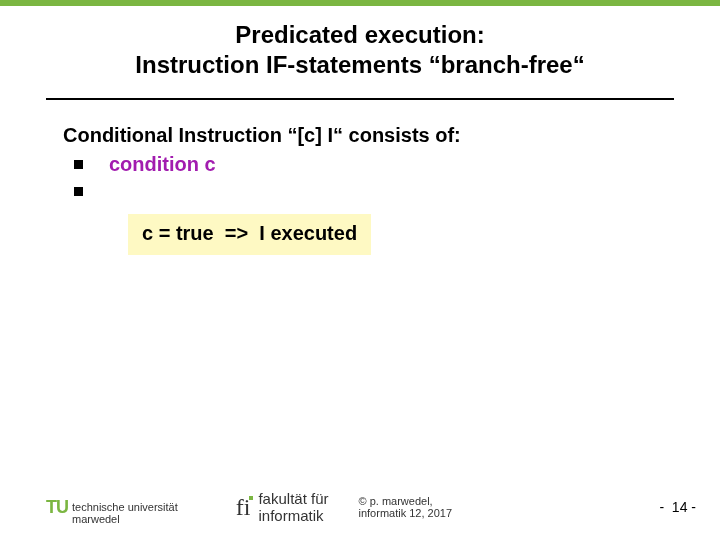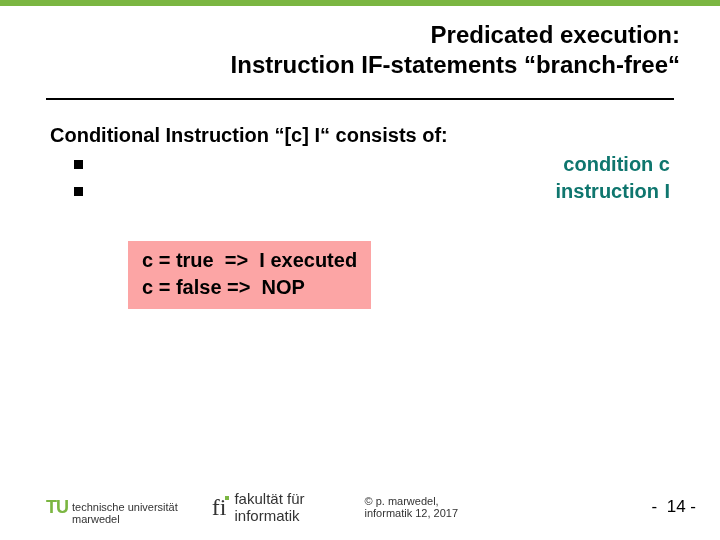--- a/index.html
+++ b/index.html
@@ -10,21 +10,21 @@
     font-family: Arial, Helvetica, sans-serif;
     position: relative;
     overflow: hidden;
   }
   .topbar {
     height: 6px;
     background: #7bb642;
     width: 100%;
   }
   .title-block {
-    text-align: right;
+    text-align: center;
     padding: 14px 40px 10px 40px;
   }
   .title-line {
     font-size: 24px;
     font-weight: bold;
     color: #000;
     line-height: 1.25;
   }
   .divider {
     height: 2px;
@@ -32,45 +32,45 @@
     margin: 8px 46px 0 46px;
   }
   .content {
     padding: 22px 50px 0 50px;
   }
   .lead {
     font-size: 20px;
     font-weight: bold;
     color: #000;
     line-height: 1.35;
+    margin-left: 13px;
   }
   .bullets {
     margin-top: 2px;
     padding-left: 24px;
   }
   .bullet-row {
     display: flex;
     align-items: flex-start;
-    gap: 16px;
+    gap: 26px;
     font-size: 20px;
     font-weight: bold;
-    color: #0f766e;
+    color: #a21caf;
     line-height: 1.35;
-    justify-content: space-between;
   }
   .sq {
     width: 9px;
     height: 9px;
     background: #000;
     margin-top: 9px;
     flex: 0 0 auto;
   }
   .codebox {
-    margin: 36px 0 0 78px;
-    background: #fca5a5;
+    margin: 18px 0 0 78px;
+    background: #fef9c3;
     padding: 6px 14px 8px 14px;
     display: inline-block;
   }
   .codeline {
     font-size: 20px;
     font-weight: bold;
     color: #000;
     line-height: 1.35;
     white-space: pre;
   }
@@ -101,21 +101,21 @@
   .tu-text {
     font-size: 11px;
     line-height: 1.15;
     color: #333;
     margin-top: 12px;
   }
   .fi-block {
     display: flex;
     align-items: center;
     gap: 8px;
-    margin-left: 16px;
+    margin-left: 40px;
   }
   .fi-mark {
     font-family: Georgia, 'Times New Roman', serif;
     font-size: 24px;
     color: #333;
     position: relative;
     line-height: 1;
   }
   .fi-dot {
     position: absolute;
@@ -127,25 +127,25 @@
   }
   .fi-text {
     font-size: 15px;
     line-height: 1.15;
     color: #333;
   }
   .copyright {
     font-size: 11px;
     line-height: 1.15;
     color: #333;
-    margin-left: 42px;
+    margin-left: 12px;
   }
   .pagenum {
     margin-left: auto;
-    font-size: 17px;
+    font-size: 14px;
     color: #000;
     white-space: pre;
   }
 </style>
 </head>
 <body>
 
 <div class="topbar"></div>
 
 <div class="title-block">
@@ -157,26 +157,24 @@
 
 <div class="content">
   <div class="lead">Conditional Instruction “[c] I“ consists of:</div>
   <div class="bullets">
     <div class="bullet-row">
       <div class="sq"></div>
       <div>condition c</div>
     </div>
     <div class="bullet-row">
       <div class="sq"></div>
-      <div>instruction I</div>
     </div>
   </div>
   <div class="codebox">
     <div class="codeline">c = true  =&gt;  I executed</div>
-    <div class="codeline">c = false =&gt;  NOP</div>
   </div>
 </div>
 
 <div class="footer">
   <div class="tu-logo">
     <div class="tu-mark"><span class="t">T</span>U</div>
     <div class="tu-text">
       <div>technische universität</div>
       <div>marwedel</div>
     </div>

